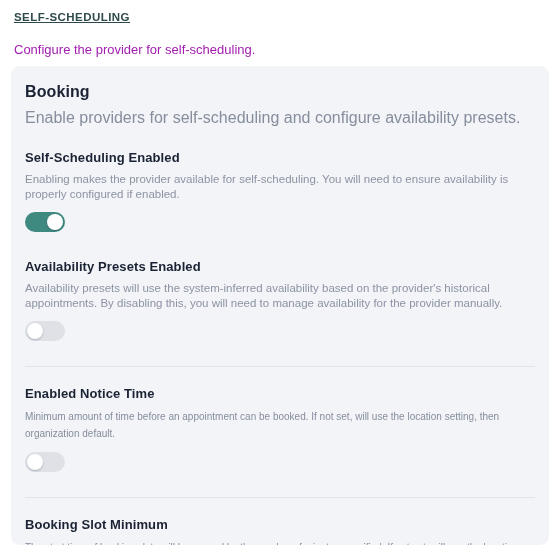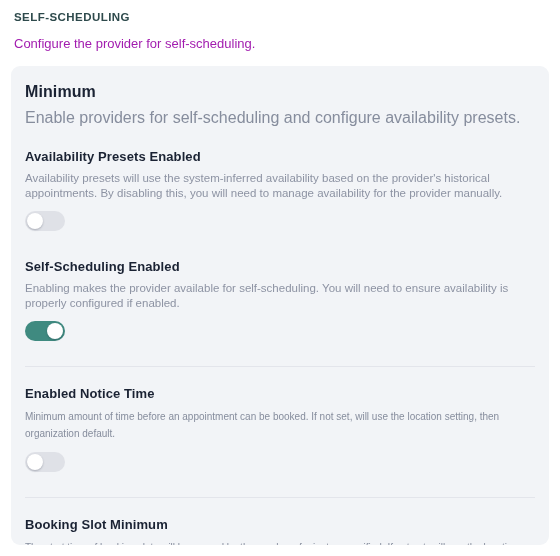--- a/index.html
+++ b/index.html
@@ -17,22 +17,23 @@
 
   
   .page-header {
     padding: 10px 0 0 14px;
   }
   .page-title {
     font-size: 11.5px;
     font-weight: bold;
     letter-spacing: 0.45px;
     color: #2e4a4c;
-    margin: 0 0 12px 0;
+    margin: 0 0 18px 0;
     line-height: 14px;
+    text-decoration: underline;
   }
   .page-subtitle {
     font-size: 13px;
     color: #a21caf;
     margin: 0;
     line-height: 16px;
     font-weight: normal;
   }
 
   
@@ -135,39 +136,39 @@
 <body>
 
 <div class="page-header">
   <div class="page-title">SELF-SCHEDULING</div>
   <div class="page-subtitle">Configure the provider for self-scheduling.</div>
 </div>
 
 <div class="card">
 
   <div class="card-inner">
-    <div class="card-title">Minimum</div>
+    <div class="card-title">Booking</div>
     <div class="card-subtitle">Enable providers for self-scheduling and configure availability presets.</div>
+  </div>
+
+  <div class="group" style="margin-top:24px;">
+    <div class="group-label">Self-Scheduling Enabled</div>
+    <div class="group-desc">Enabling makes the provider available for self-scheduling. You will need to ensure availability is properly configured if enabled.</div>
+    <div class="toggle-row">
+      <span class="toggle on" role="switch" aria-checked="true">
+        <span class="knob"></span>
+      </span>
+    </div>
   </div>
 
   <div class="group" style="margin-top:23px;">
     <div class="group-label">Availability Presets Enabled</div>
     <div class="group-desc">Availability presets will use the system-inferred availability based on the provider's historical appointments. By disabling this, you will need to manage availability for the provider manually.</div>
     <div class="toggle-row">
       <span class="toggle off" role="switch" aria-checked="false">
-        <span class="knob"></span>
-      </span>
-    </div>
-  </div>
-
-  <div class="group" style="margin-top:24px;">
-    <div class="group-label">Self-Scheduling Enabled</div>
-    <div class="group-desc">Enabling makes the provider available for self-scheduling. You will need to ensure availability is properly configured if enabled.</div>
-    <div class="toggle-row">
-      <span class="toggle on" role="switch" aria-checked="true">
         <span class="knob"></span>
       </span>
     </div>
   </div>
 
   <div class="divider" style="margin-top:21px;"></div>
 
   <div class="group" style="margin-top:19px;">
     <div class="group-label">Enabled Notice Time</div>
     <div class="group-desc wide">Minimum amount of time before an appointment can be booked. If not set, will use the location setting, then organization default.</div>

